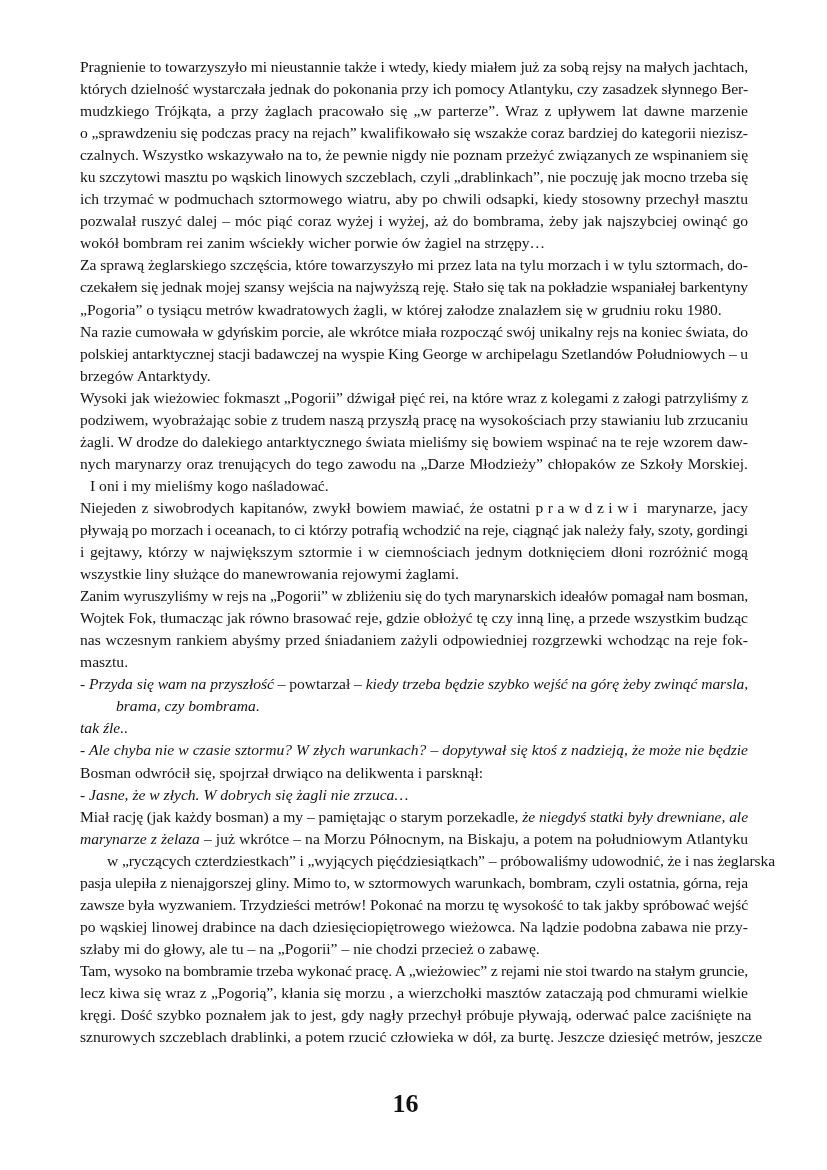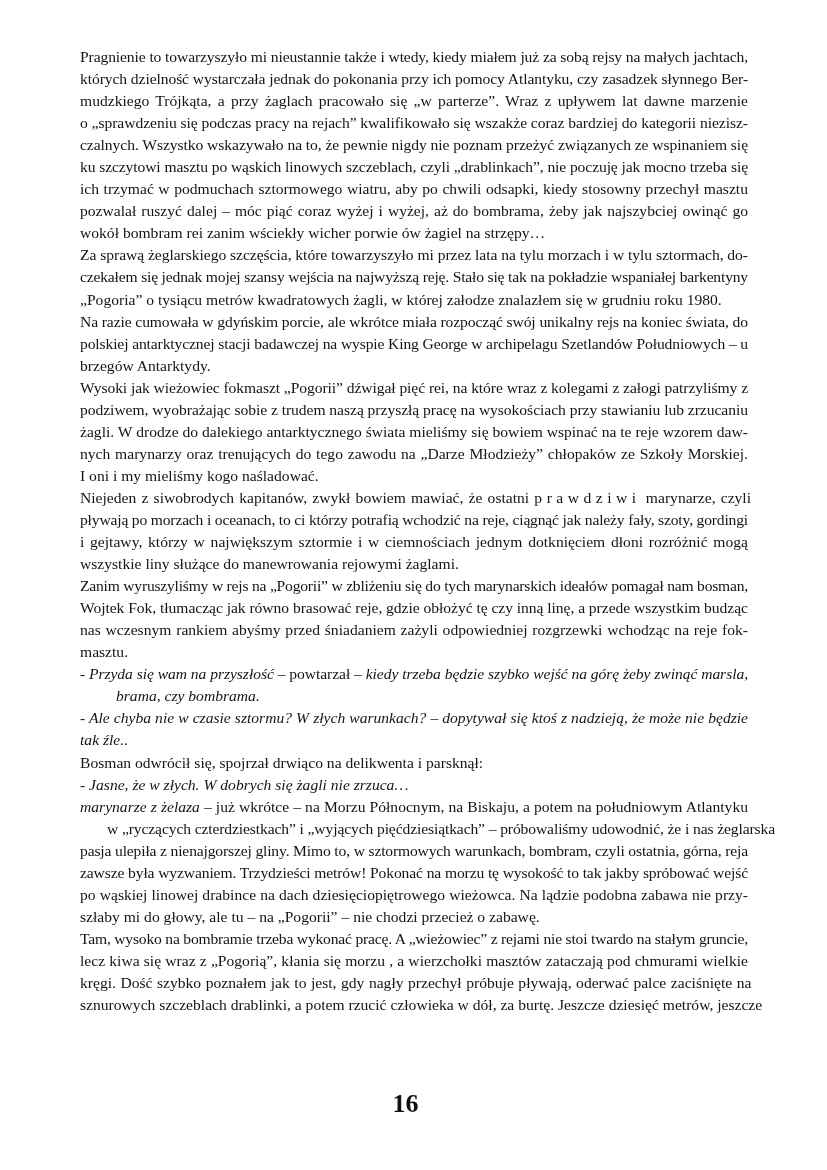--- a/index.html
+++ b/index.html
@@ -19,21 +19,21 @@
       position: absolute;
       left: 0;
       top: 0;
       width: 827px;
       height: 1170px;
       background: #ffffff;
     }
     .text-block {
       position: absolute;
       left: 80px;
-      top: 46px;
+      top: 56px;
       width: 668px;
       font-size: 15.6px;
       line-height: 22.05px;
     }
     .line {
       display: block;
       white-space: nowrap;
       text-align: justify;
       text-align-last: justify;
       height: 22.05px;
@@ -79,49 +79,50 @@
       <div class="paragraph">
         <span class="line" style="white-space: nowrap; display: block; letter-spacing: -0.105319px;"><span>Na razie cumowała w gdyńskim porcie, ale wkrótce miała rozpocząć swój unikalny rejs na koniec świata, do</span></span>
         <span class="line" style="white-space: nowrap; display: block; letter-spacing: -0.125px;"><span>polskiej antarktycznej stacji badawczej na wyspie King George w archipelagu Szetlandów Południowych – u</span></span>
         <span class="line last" style="white-space: nowrap;"><span>brzegów Antarktydy.</span></span>
       </div>
       <div class="paragraph">
         <span class="line" style="white-space: nowrap; display: block; letter-spacing: -0.0747024px;"><span>Wysoki jak wieżowiec fokmaszt „Pogorii” dźwigał pięć rei, na które wraz z kolegami z załogi patrzyliśmy z</span></span>
         <span class="line" style="white-space: nowrap; display: block; letter-spacing: -0.0476409px;"><span>podziwem, wyobrażając sobie z trudem naszą przyszłą pracę na wysokościach przy stawianiu lub zrzucaniu</span></span>
         <span class="line" style="white-space: nowrap; display: block;"><span>żagli. W drodze do dalekiego antarktycznego świata mieliśmy się bowiem wspinać na te reje wzorem daw-</span></span>
         <span class="line" style="white-space: nowrap; display: block; word-spacing: 0.890625px;"><span>nych marynarzy oraz trenujących do tego zawodu na „Darze Młodzieży” chłopaków ze Szkoły Morskiej.</span></span>
-        <span class="line last" style="white-space: nowrap;"><span>I oni i my mieliśmy kogo naśladować.</span></span>
+        <span class="line last" style="white-space: nowrap; margin-left: 10px;"><span>I oni i my mieliśmy kogo naśladować.</span></span>
       </div>
       <div class="paragraph">
-        <span class="line" style="white-space: nowrap; display: block; word-spacing: 1.27865px;"><span>Niejeden z  siwobrodych kapitanów, zwykł bowiem mawiać, że ostatni </span><span class="spaced">prawdziwi</span><span> marynarze, czyli</span></span>
+        <span class="line" style="white-space: nowrap; display: block; word-spacing: 1.27865px;"><span>Niejeden z  siwobrodych kapitanów, zwykł bowiem mawiać, że ostatni </span><span class="spaced">prawdziwi</span><span> marynarze, jacy</span></span>
         <span class="line" style="white-space: nowrap; display: block; letter-spacing: -0.177506px;"><span>pływają po morzach i oceanach, to ci którzy potrafią wchodzić na reje, ciągnąć jak należy fały, szoty, gordingi</span></span>
         <span class="line" style="white-space: nowrap; display: block; word-spacing: 1.82933px;"><span>i gejtawy, którzy w największym sztormie i w ciemnościach jednym dotknięciem dłoni rozróżnić mogą</span></span>
         <span class="line last" style="white-space: nowrap; font-family: Liberation Serif, serif;"><span>wszystkie liny służące do manewrowania rejowymi żaglami.</span></span>
       </div>
       <div class="paragraph">
         <span class="line" style="white-space: nowrap; display: block; letter-spacing: -0.216475px;"><span>Zanim wyruszyliśmy w rejs na „Pogorii” w zbliżeniu się do tych marynarskich ideałów pomagał nam bosman,</span></span>
         <span class="line" style="white-space: nowrap; display: block; letter-spacing: -0.0473257px;"><span>Wojtek Fok, tłumacząc jak równo brasować reje, gdzie obłożyć tę czy inną linę, a przede wszystkim budząc</span></span>
         <span class="line" style="white-space: nowrap; display: block; word-spacing: 0.893229px;"><span>nas wczesnym rankiem abyśmy przed śniadaniem zażyli odpowiedniej rozgrzewki wchodząc na reje fok-</span></span>
         <span class="line last" style="white-space: nowrap;"><span>masztu.</span></span>
       </div>
       <div class="paragraph">
         <span class="line" style="white-space: nowrap; display: block; letter-spacing: -0.0517394px;"><span class="it">- Przyda się wam na przyszłość</span><span> – powtarzał –  </span><span class="it">kiedy trzeba będzie szybko wejść na górę żeby zwinąć marsla,</span></span>
         <span class="line last" style="white-space: nowrap; margin-left: 36px;"><span class="it">brama, czy bombrama.</span></span>
       </div>
       <div class="paragraph">
+        <span class="line last" style="white-space: nowrap;"><span class="it">tak źle..</span></span>
         <span class="line" style="white-space: nowrap; display: block; word-spacing: 0.161184px;"><span class="it">- Ale chyba nie w czasie sztormu? W złych warunkach? – dopytywał się ktoś z nadzieją, że może nie będzie</span></span>
-        <span class="line last" style="white-space: nowrap;"><span class="it">tak źle..</span></span>
       </div>
       <div class="paragraph">
         <span class="line last" style="white-space: nowrap;"><span>Bosman odwrócił się, spojrzał drwiąco na delikwenta i parsknął:</span></span>
       </div>
       <div class="paragraph">
         <span class="line last" style="white-space: nowrap;"><span class="it">- Jasne, że w złych. W dobrych się żagli nie zrzuca…</span></span>
       </div>
       <div class="paragraph">
+        <span class="line" style="white-space: nowrap; display: block; letter-spacing: -0.0613208px;"><span>Miał rację (jak każdy bosman) a my – pamiętając o starym porzekadle, </span><span class="it">że niegdyś statki były drewniane, ale</span></span>
         <span class="line" style="white-space: nowrap; display: block; word-spacing: 0.170898px;"><span class="it">marynarze z żelaza</span><span> – już wkrótce – na Morzu Północnym, na Biskaju, a potem na południowym Atlantyku</span></span>
         <span class="line" style="white-space: nowrap; display: block; letter-spacing: -0.117188px; margin-left: 27px;"><span>w „ryczących czterdziestkach” i „wyjących pięćdziesiątkach” – próbowaliśmy udowodnić, że i nas żeglarska</span></span>
         <span class="line" style="white-space: nowrap; display: block; letter-spacing: -0.158148px;"><span>pasja ulepiła z nienajgorszej gliny. Mimo to, w sztormowych warunkach, bombram, czyli ostatnia, górna, reja</span></span>
         <span class="line" style="white-space: nowrap; display: block; letter-spacing: -0.123125px;"><span>zawsze była wyzwaniem. Trzydzieści metrów! Pokonać na morzu tę wysokość to tak jakby spróbować wejść</span></span>
         <span class="line" style="white-space: nowrap; display: block; word-spacing: 0.225962px;"><span>po wąskiej linowej drabince na dach dziesięciopiętrowego wieżowca. Na lądzie podobna zabawa nie przy-</span></span>
         <span class="line last" style="white-space: nowrap;"><span>szłaby mi do głowy, ale tu – na „Pogorii” – nie chodzi przecież o zabawę.</span></span>
       </div>
       <div class="paragraph">
         <span class="line" style="white-space: nowrap; display: block; letter-spacing: -0.198918px;"><span>Tam, wysoko na bombramie trzeba wykonać pracę. A „wieżowiec” z rejami nie stoi twardo na stałym gruncie,</span></span>
         <span class="line" style="white-space: nowrap; display: block; word-spacing: 0.291992px;"><span>lecz kiwa się wraz z „Pogorią”, kłania się morzu , a wierzchołki masztów zataczają pod chmurami wielkie</span></span>

